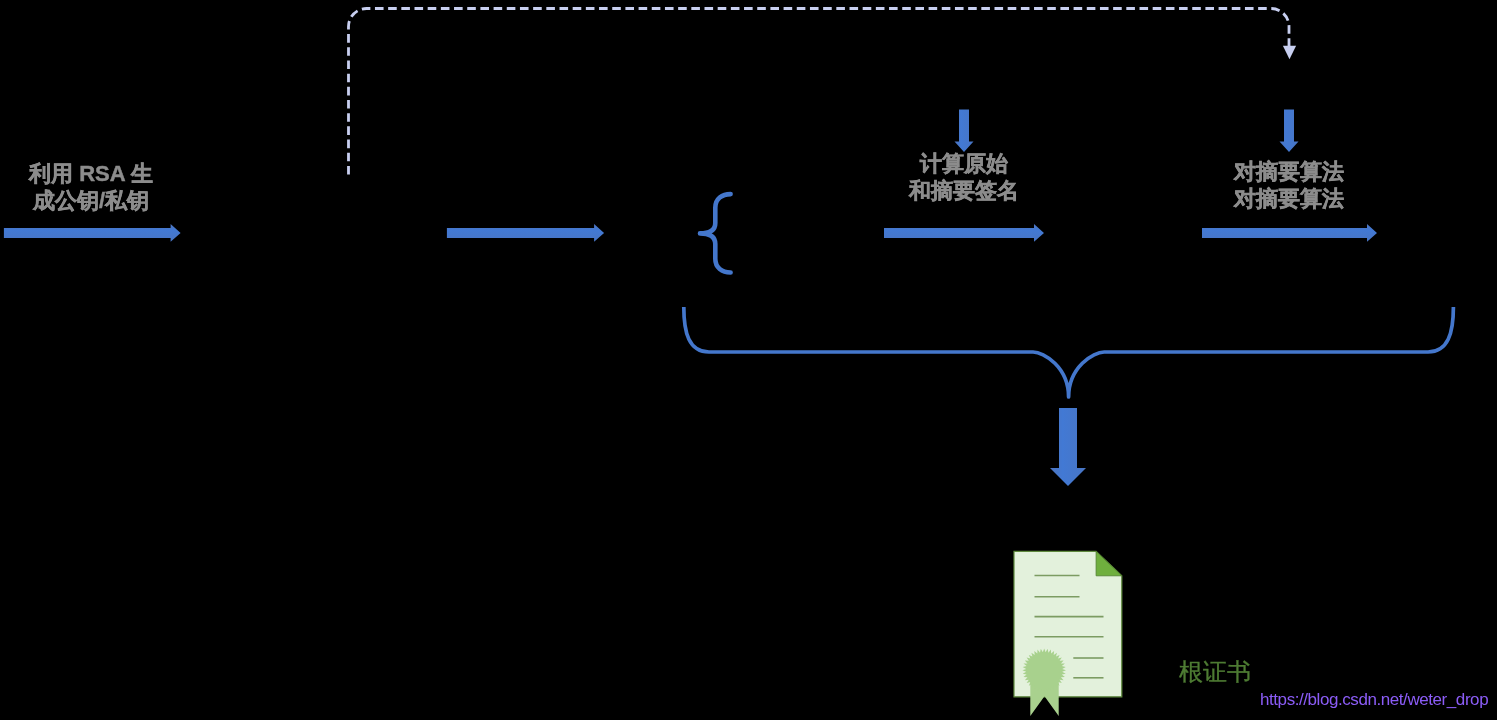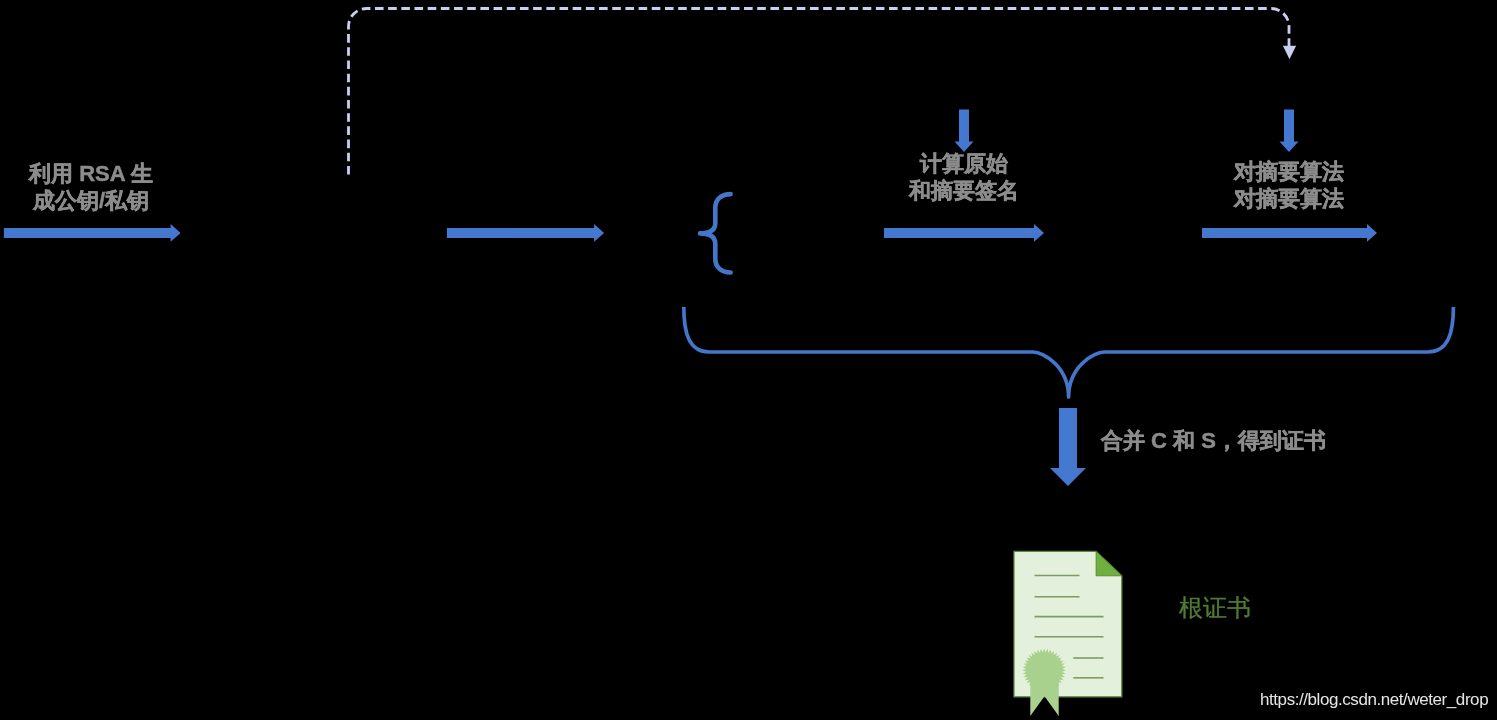--- a/index.html
+++ b/index.html
@@ -3,21 +3,21 @@
 <meta charset="utf-8">
 <title>Root certificate generation flow</title>
 <style>
   html,body{margin:0;padding:0;background:#000;}
   body{width:1497px;height:720px;overflow:hidden;font-family:"Liberation Sans",sans-serif;}
   #stage{position:relative;width:1497px;height:720px;background:#000;}
   svg.layer{position:absolute;left:0;top:0;width:1497px;height:720px;}
   .lbl{position:absolute;color:#8C8C8C;font-weight:bold;font-size:22px;line-height:26.5px;white-space:pre;
        text-align:center;transform:translateX(-50%) translateZ(0);-webkit-font-smoothing:antialiased;-webkit-text-stroke:0.45px #8C8C8C;}
   .mergelbl{transform:translateZ(0);text-align:left;}
-  .url{position:absolute;color:#e5e5e5;font-size:17px;letter-spacing:-0.43px;transform:translateZ(0);white-space:nowrap;}
+  .url{position:absolute;color:#8b5cf6;font-size:17px;letter-spacing:-0.43px;transform:translateZ(0);white-space:nowrap;}
   .greenlbl{position:absolute;color:#4E7C33;font-size:24px;white-space:nowrap;transform:translateZ(0);-webkit-font-smoothing:antialiased;-webkit-text-stroke:0.35px #4E7C33;}
 </style>
 </head>
 <body>
 
 <div id="stage">
 
   <svg class="layer" viewBox="0 0 1497 720">
     <defs>
       <linearGradient id="ag" x1="0" y1="0" x2="0" y2="1">
@@ -60,16 +60,15 @@
         <line x1="1073.3" y1="677.8" x2="1103.5" y2="677.8"></line>
       </g>
       <polygon fill="#A9D18E" points="1030.3,664 1058.7,664 1058.7,716 1044.5,696.2 1030.3,716"></polygon>
       <polygon fill="#A8D18D" points="1044.2,648.5 1045.6,652.3 1047.6,648.8 1048.4,652.7 1050.9,649.6 1051.1,653.6 1054.1,650.9 1053.7,654.9 1057.0,652.7 1056.0,656.5 1059.6,654.9 1058.0,658.5 1061.8,657.5 1059.6,660.8 1063.6,660.4 1060.9,663.4 1064.9,663.6 1061.8,666.1 1065.7,666.9 1062.2,668.9 1066.0,670.3 1062.2,671.7 1065.7,673.7 1061.8,674.5 1064.9,677.0 1060.9,677.2 1063.6,680.2 1059.6,679.8 1061.8,683.1 1058.0,682.1 1059.6,685.7 1056.0,684.1 1057.0,687.9 1053.7,685.7 1054.1,689.7 1051.1,687.0 1050.9,691.0 1048.4,687.9 1047.6,691.8 1045.6,688.3 1044.2,692.1 1042.8,688.3 1040.8,691.8 1040.0,687.9 1037.5,691.0 1037.3,687.0 1034.3,689.7 1034.7,685.7 1031.4,687.9 1032.4,684.1 1028.8,685.7 1030.4,682.1 1026.6,683.1 1028.8,679.8 1024.8,680.2 1027.5,677.2 1023.5,677.0 1026.6,674.5 1022.7,673.7 1026.2,671.7 1022.4,670.3 1026.2,668.9 1022.7,666.9 1026.6,666.1 1023.5,663.6 1027.5,663.4 1024.8,660.4 1028.8,660.8 1026.6,657.5 1030.4,658.5 1028.8,654.9 1032.4,656.5 1031.4,652.7 1034.7,654.9 1034.3,650.9 1037.3,653.6 1037.5,649.6 1040.0,652.7 1040.8,648.8 1042.8,652.3"></polygon>
     </g>
   </svg>
 
   <div class="lbl" style="left:91px;top:161px;"><span>利用 RSA 生</span><br><span>成公钥/私钥</span></div>
   <div class="lbl" style="left:964px;top:151px;"><span>计算原始</span><br><span>和摘要签名</span></div>
   <div class="lbl" style="left:1289px;top:161px;font-family:Liberation Mono, monospace;"><span>对摘要算法</span><br><span>对摘要算法</span></div>
-  <div class="lbl mergelbl" style="left:1101px;top:428px;">合并 C 和 S，得到证书</div>
-  <div class="greenlbl" style="left:1179px;top:592px;">根证书</div>
+  <div class="greenlbl" style="left:1179px;top:656px;">根证书</div>
   <div class="url" style="left:1260px;top:690px;">https://blog.csdn.net/weter_drop</div>
 </div>
 
 </body></html>

